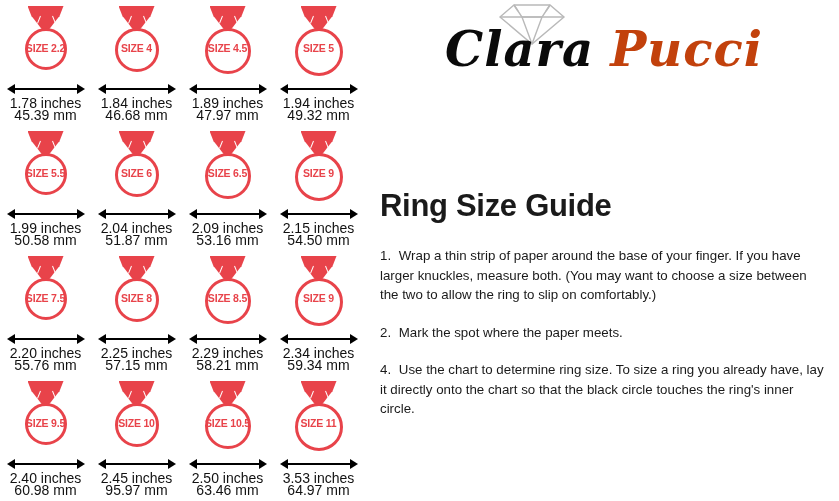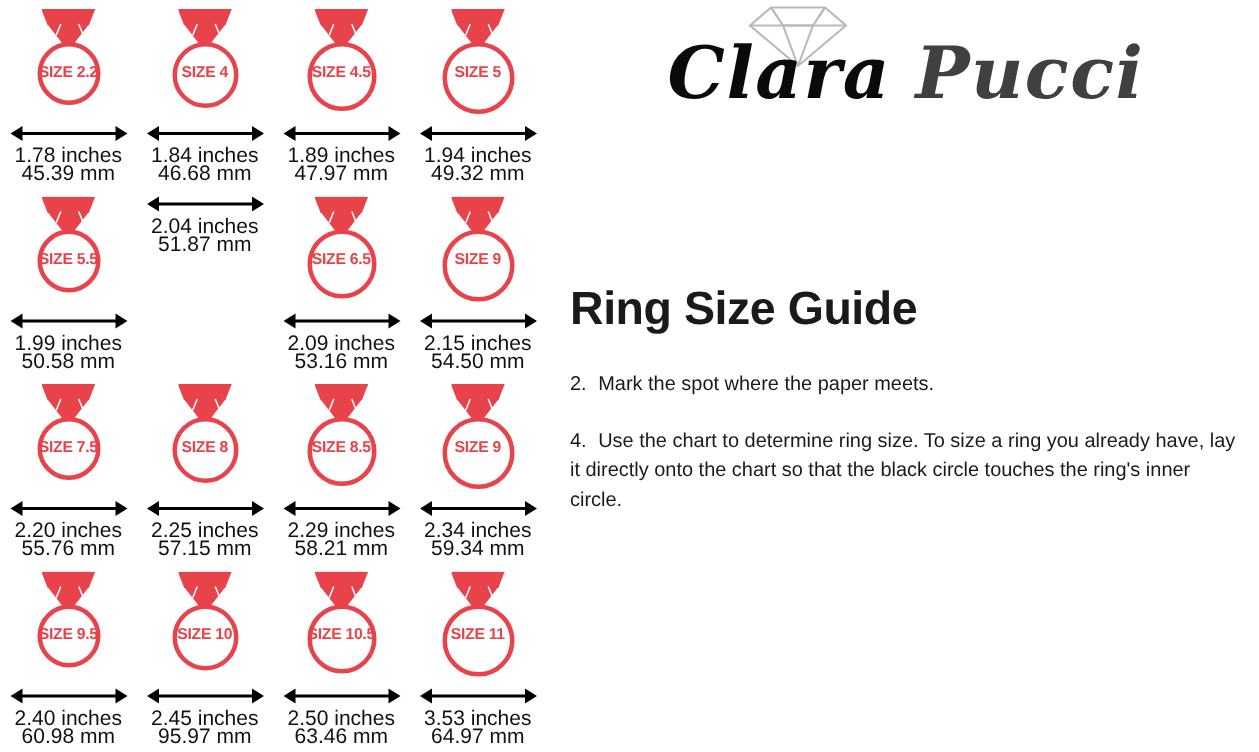--- a/index.html
+++ b/index.html
@@ -156,21 +156,21 @@
     width: 460px;
     text-align: center;
     font-family: "DejaVu Serif", serif;
     font-style: italic;
     font-size: 48px;
     line-height: 58px;
     letter-spacing: 1px;
     white-space: nowrap;
   }
   #logo-text .clara { color: #0a0a0a; font-weight: 700; }
-  #logo-text .pucci { color: #404040; font-weight: 700; }
+  #logo-text .pucci { color: #c2410c; font-weight: 700; }
 
   #guide-title {
     margin: 78px 0 0 14px;
     font-size: 31px;
     color: #1a1a1a;
     font-weight: 700;
     letter-spacing: -0.3px;
   }
   #steps {
     margin: 22px 0 0 14px;
@@ -294,20 +294,30 @@
             <div class="head l"></div>
             <div class="line"></div>
             <div class="head r"></div>
           </div>
         <div class="meas">
           <span>1.99 inches</span>
           <span class="mm">50.58 mm</span>
         </div>
       </div>
       <div class="ring-cell">
+        <div class="ring-art">
+          <div class="gem">
+              <div class="top"></div>
+              <div class="bot"></div>
+              <div class="facet1"></div>
+              <div class="facet2"></div>
+            </div>
+          <div class="band s-1"></div>
+          <div class="size-label">SIZE 6</div>
+        </div>
         <div class="arrow">
             <div class="head l"></div>
             <div class="line"></div>
             <div class="head r"></div>
           </div>
         <div class="meas">
           <span>2.04 inches</span>
           <span class="mm">51.87 mm</span>
         </div>
       </div>
@@ -547,20 +557,24 @@
       <div id="logo-text">
         <span class="clara">Clara</span>
         <span class="pucci">Pucci</span>
       </div>
     </div>
 
     <h1 id="guide-title">Ring Size Guide</h1>
 
     <div id="steps">
       <div class="step">
+        <span class="num">1.</span>
+        <span>Wrap a thin strip of paper around the base of your finger. If you have larger knuckles, measure both. (You may want to choose a size between the two to allow the ring to slip on comfortably.)</span>
+      </div>
+      <div class="step">
         <span class="num">2.</span>
         <span>Mark the spot where the paper meets.</span>
       </div>
       <div class="step">
         <span class="num">4.</span>
         <span>Use the chart to determine ring size. To size a ring you already have, lay it directly onto the chart so that the black circle touches the ring's inner circle.</span>
       </div>
     </div>
 
   </div>

